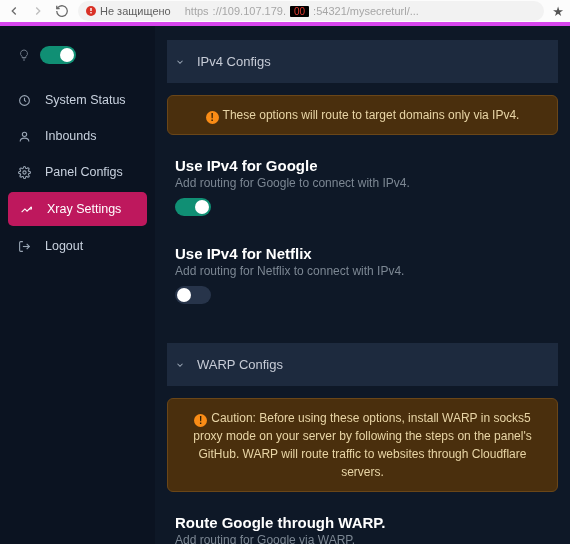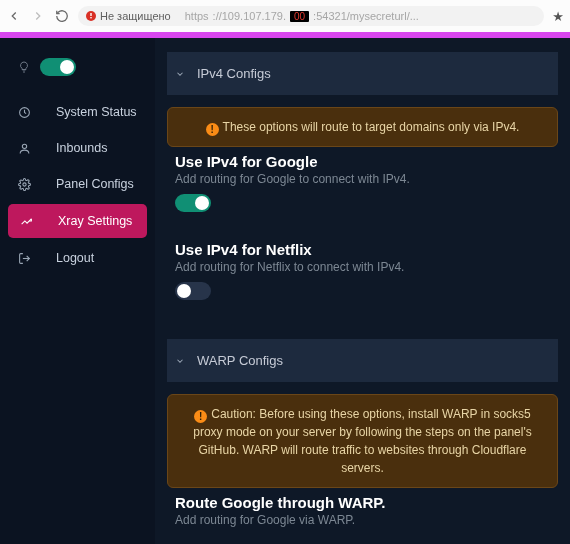--- a/index.html
+++ b/index.html
@@ -1,47 +1,47 @@
 <!DOCTYPE html>
 <html><head>
 <meta charset="utf-8">
 <style>
   * { margin: 0; padding: 0; box-sizing: border-box; }
   body { font-family: -apple-system, BlinkMacSystemFont, "Segoe UI", Arial, sans-serif; background: #0e1827; color: #fff; width: 570px; height: 544px; overflow: hidden; font-size: 13px; }
 
   
-  .chrome { background: #fcfcfc; height: 26px; display: flex; align-items: center; padding: 16px 6px; gap: 8px; color: #555; border-bottom: 6px solid #d946ef; }
+  .chrome { background: #fcfcfc; height: 26px; display: flex; align-items: center; padding: 4px 6px; gap: 8px; color: #555; border-bottom: 4px solid #d946ef; }
   .chrome .navbtn { width: 16px; height: 16px; display: flex; align-items: center; justify-content: center; color: #6a6a6a; }
   .chrome .addr { flex: 1; display: flex; align-items: center; gap: 4px; background: #f2f2f2; border-radius: 12px; padding: 0 8px; height: 20px; font-size: 11px; }
   .chrome .not-secure { color: #5f5f5f; }
   .chrome .red-dot { width: 10px; height: 10px; }
   .chrome .url-grey { color: #a6a6a6; }
   .chrome .url-red { background: #000000; color: #e33a30; padding: 0 4px; font-size: 10px; border-radius: 1px; }
   .chrome .star { color: #555; font-size: 13px; }
 
   .app { display: flex; height: 518px; }
 
   
   .sidebar { width: 155px; background: #0b1321; padding-top: 20px; }
   .top-row { display: flex; align-items: center; gap: 10px; padding: 0 18px 18px; }
   .top-row .bulb { color: #6d7785; font-size: 13px; }
 
-  .nav-item { display: flex; align-items: center; gap: 24px; padding: 11px 18px; color: #c9d2df; font-size: 12.5px; cursor: pointer; }
+  .nav-item { display: flex; align-items: center; gap: 13px; padding: 11px 18px; color: #c9d2df; font-size: 12.5px; cursor: pointer; }
   .nav-item .nic { width: 14px; text-align: center; color: #9aa6b5; font-size: 12px; }
   .nav-item.active { background: #be185d; color: #fff; border-radius: 5px; margin: 2px 8px; padding: 10px 12px; }
   .nav-item.active .nic { color: #fff; }
 
   
   .main { flex: 1; overflow-y: auto; padding: 0 12px 20px; }
   .main::-webkit-scrollbar { display: none; }
 
   .section-head { display: flex; align-items: center; gap: 12px; padding: 14px 8px; color: #c6cbd6; font-size: 13px; background: #1d2a3e; margin-top: 14px; }
   .section-head .chev { color: #9aa6b5; font-size: 10px; }
 
-  .alert { background: #4a2f0d; border: 1px solid #6a4618; border-radius: 6px; padding: 10px 14px; margin: 12px 0 2px; color: #e8d5a6; font-size: 12px; text-align: center; line-height: 1.5; }
+  .alert { background: #4a2f0d; border: 1px solid #6a4618; border-radius: 6px; padding: 10px 14px; margin: 12px 0 18px; color: #e8d5a6; font-size: 12px; text-align: center; line-height: 1.5; }
   .alert .warn-ic { display: inline-flex; width: 13px; height: 13px; border-radius: 50%; background: #fa8c16; color: #2b1d05; align-items: center; justify-content: center; font-size: 10px; font-weight: bold; margin-right: 4px; vertical-align: -2px; }
 
   .opt-title { color: #fff; font-weight: 600; font-size: 15px; padding: 4px 8px 2px; }
   .opt-desc { color: #7c8793; font-size: 12px; padding: 0 8px 8px; }
   .toggle-wrap { padding: 0 8px 22px; }
 
   .toggle { position: relative; width: 36px; height: 18px; border-radius: 18px; background: #27344a; display: inline-block; cursor: pointer; }
   .toggle .knob { position: absolute; width: 14px; height: 14px; background: #fff; border-radius: 50%; top: 2px; left: 2px; transition: left .2s; }
   .toggle.on { background: #108f74; }
   .toggle.on .knob { left: 20px; }

